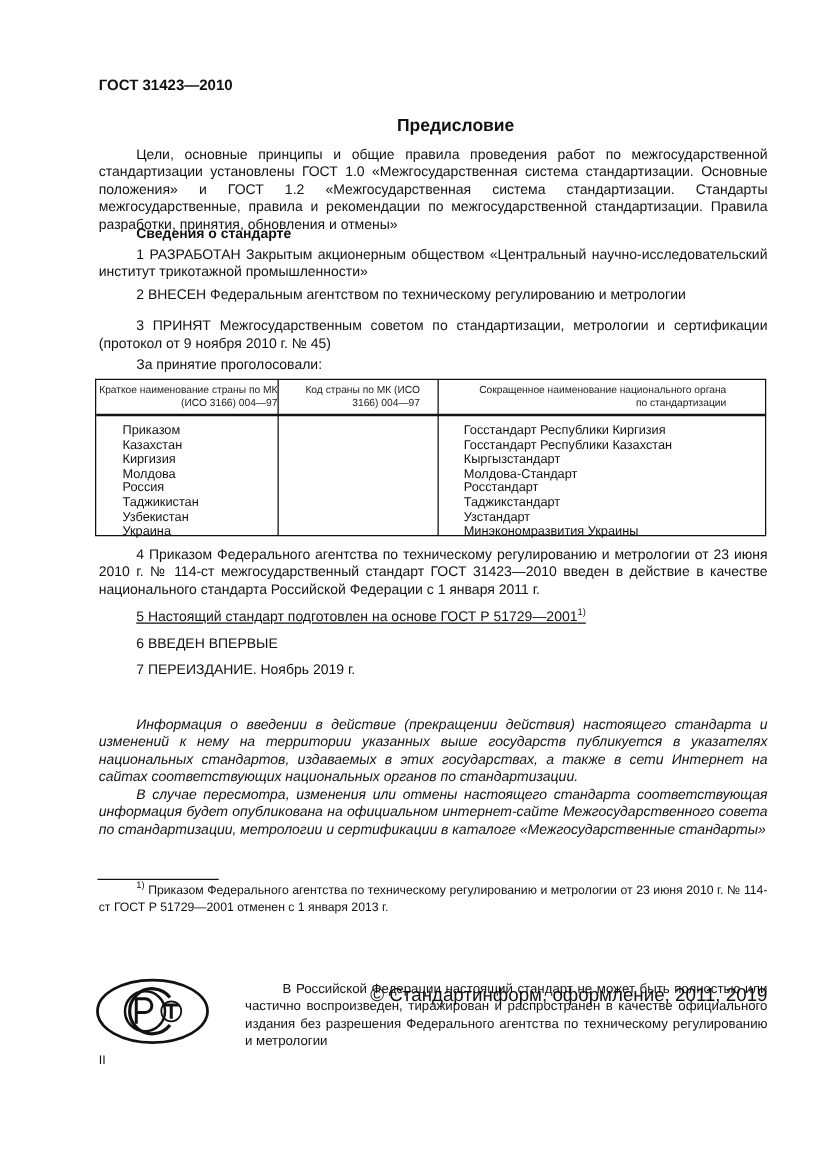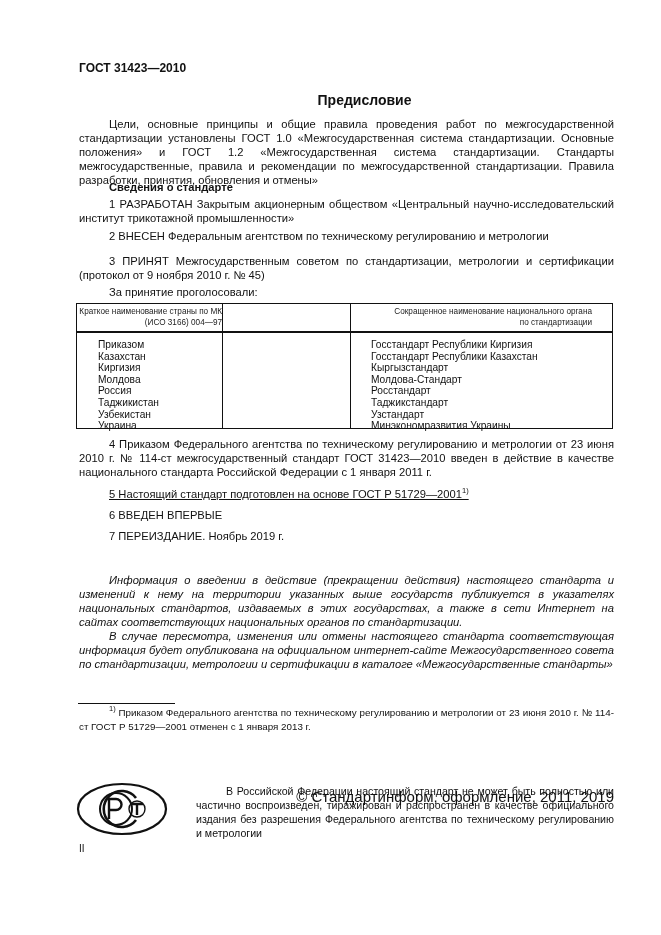--- a/index.html
+++ b/index.html
@@ -48,21 +48,22 @@
 <p class="abs para" style="top:229px;">2 ВНЕСЕН Федеральным агентством по техническому регулированию и метрологии</p>
 <p class="abs para" style="top:254px;">3 ПРИНЯТ Межгосударственным советом по стандартизации, метрологии и сертификации (протокол от 9 ноября 2010 г. № 45)</p>
 <p class="abs para" style="top:285px;">За принятие проголосовали:</p>
 
 <div class="abs tbl">
   <div class="vline" style="left:145px;"></div>
   <div class="vline" style="left:273px;"></div>
   <div class="hline"></div>
 
   <div class="th" style="left:0;width:145px;">Краткое наименование страны по МК (ИСО 3166) 004—97</div>
-  <div class="th" style="left:285px;width:260px;padding:0 30px;box-sizing:border-box;">Сокращенное наименование национального органа по стандартизации</div>
+  <div class="th" style="left:146px;width:127px;padding:0 14px;box-sizing:border-box;">Код страны по МК (ИСО 3166) 004—97</div>
+  <div class="th" style="left:274px;width:260px;padding:0 30px;box-sizing:border-box;">Сокращенное наименование национального органа по стандартизации</div>
 
   <div class="col-rows" style="left:21px;">
     <div>Приказом</div>
     <div>Казахстан</div>
     <div>Киргизия</div>
     <div>Молдова</div>
     <div>Россия</div>
     <div>Таджикистан</div>
     <div>Узбекистан</div>
     <div>Украина</div>

